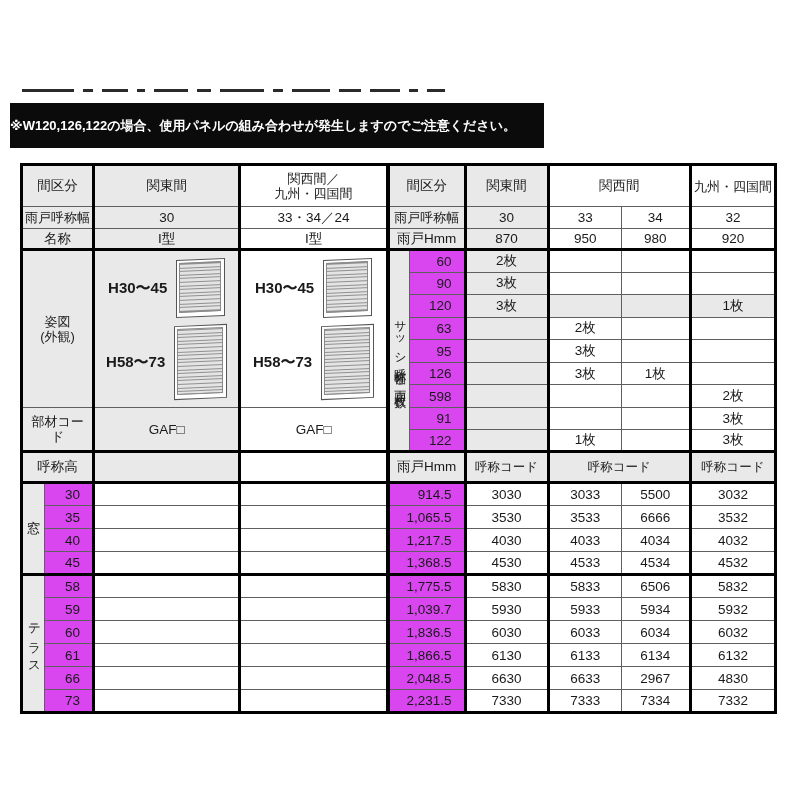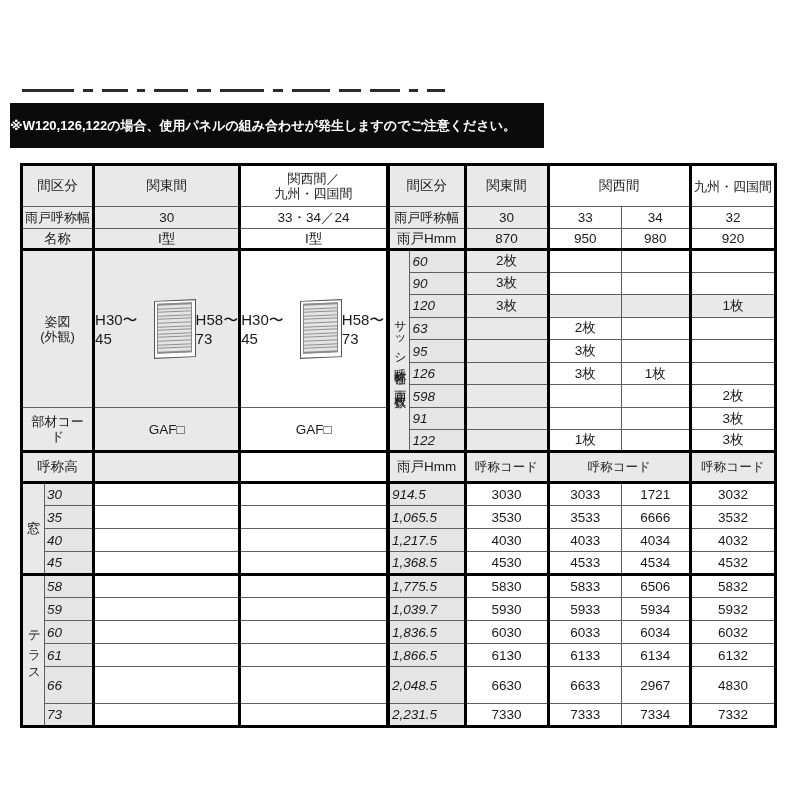--- a/index.html
+++ b/index.html
@@ -26,36 +26,36 @@
     position:absolute;left:20px;top:163px;width:757px;
     border-collapse:collapse;table-layout:fixed;border:3px solid #000;
   }
   td{
     border:1px solid #5f5f5f;font-size:13.5px;padding:0 2px;overflow:hidden;
     vertical-align:middle;background:#fff;
   }
   .lbl{background:#e9e9e9;text-align:center;}
   .shade{background:#e9e9e9;}
   .cc{text-align:center;}
-  .num{text-align:left;padding-right:12px;background:#e5e5e5;font-style:italic;}
+  .num{text-align:right;padding-right:12px;background:#d946ef;}
   .tl{border-left:3px solid #000;}
   .div4{border-left:4px solid #000;}
   tr.row-sep td{border-top:3px solid #000;}
   .codehdr{font-size:12.5px;}
   .hdr2{font-size:13px;line-height:15px;}
   .vcell{text-align:center;vertical-align:middle;padding:0;}
   .vert{
     writing-mode:vertical-rl;text-orientation:upright;margin:0 auto;
     font-size:12px;line-height:1.1;letter-spacing:2px;
   }
   .vert.terrace{letter-spacing:5px;font-size:12.5px;}
 
   
   .figcell{padding:4px 0;}
-  .figwrap{display:flex;flex-direction:row;justify-content:space-around;height:148px;}
+  .figwrap{display:flex;flex-direction:column;justify-content:space-around;height:148px;font-weight:bold;}
   .figrow{display:flex;align-items:center;justify-content:center;gap:9px;}
   .figlabel{font-size:15px;}
   .panel{background:#fff;border:1px solid #555;padding:2px 3px 4px 2px;transform:skewY(-2.5deg);}
   .panel .slats{
     width:100%;height:100%;border:1px solid #8a8a8a;box-sizing:border-box;
     background:repeating-linear-gradient(180deg,#8f8f8f 0px,#8f8f8f 1px,#e4e4e4 1px,#e4e4e4 3.6px);
   }
   .panel.small{width:42px;height:50px;}
   .panel.large{width:46px;height:66px;}
 </style>
@@ -253,21 +253,21 @@
 
   <tbody id="tb-bottom">
       <tr class="row-sep" style="height: 23px;">
         <td class="lbl cc" rowspan="4">窓</td>
         <td class="num">30</td>
         <td class="tl"></td>
         <td class="tl"></td>
         <td class="num div4" colspan="2">914.5</td>
         <td class="cc tl">3030</td>
         <td class="cc tl">3033</td>
-        <td class="cc">1721</td>
+        <td class="cc">5500</td>
         <td class="cc tl">3032</td>
       </tr>
       <tr style="height: 23px;">
         <td class="num">35</td>
         <td class="tl"></td>
         <td class="tl"></td>
         <td class="num div4" colspan="2">1,065.5</td>
         <td class="cc tl">3530</td>
         <td class="cc tl">3533</td>
         <td class="cc">6666</td>
@@ -329,21 +329,21 @@
       <tr style="height: 23px;">
         <td class="num">61</td>
         <td class="tl"></td>
         <td class="tl"></td>
         <td class="num div4" colspan="2">1,866.5</td>
         <td class="cc tl">6130</td>
         <td class="cc tl">6133</td>
         <td class="cc">6134</td>
         <td class="cc tl">6132</td>
       </tr>
-      <tr style="height: 37px;">
+      <tr style="height: 23px;">
         <td class="num">66</td>
         <td class="tl"></td>
         <td class="tl"></td>
         <td class="num div4" colspan="2">2,048.5</td>
         <td class="cc tl">6630</td>
         <td class="cc tl">6633</td>
         <td class="cc">2967</td>
         <td class="cc tl">4830</td>
       </tr>
       <tr style="height: 23px;">

